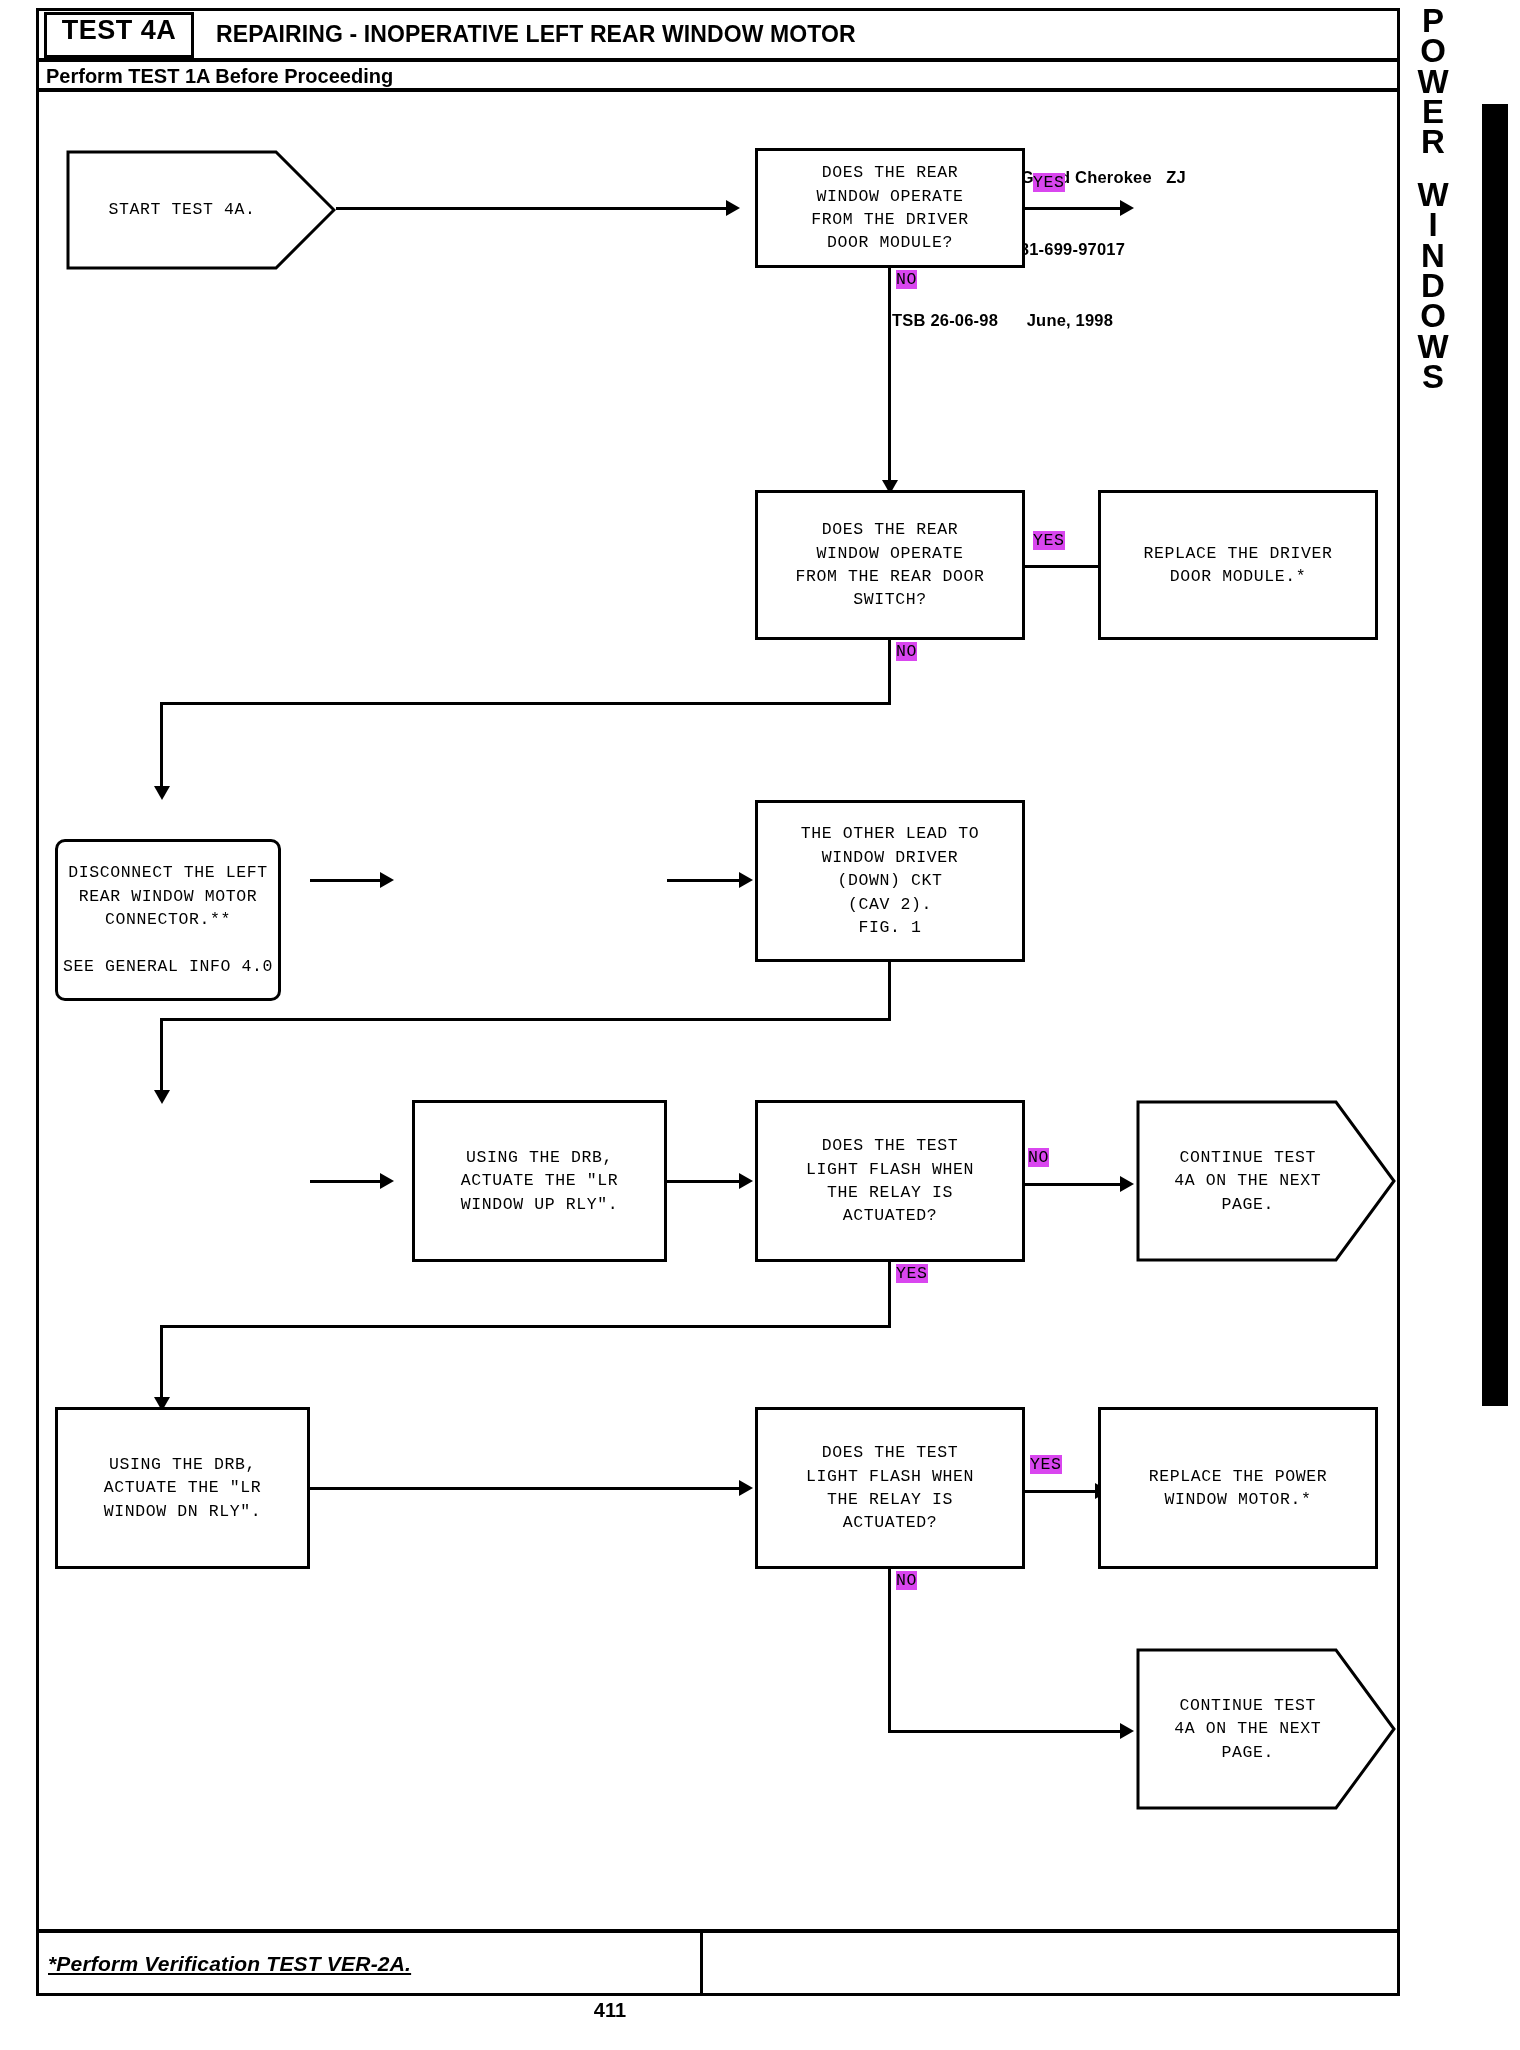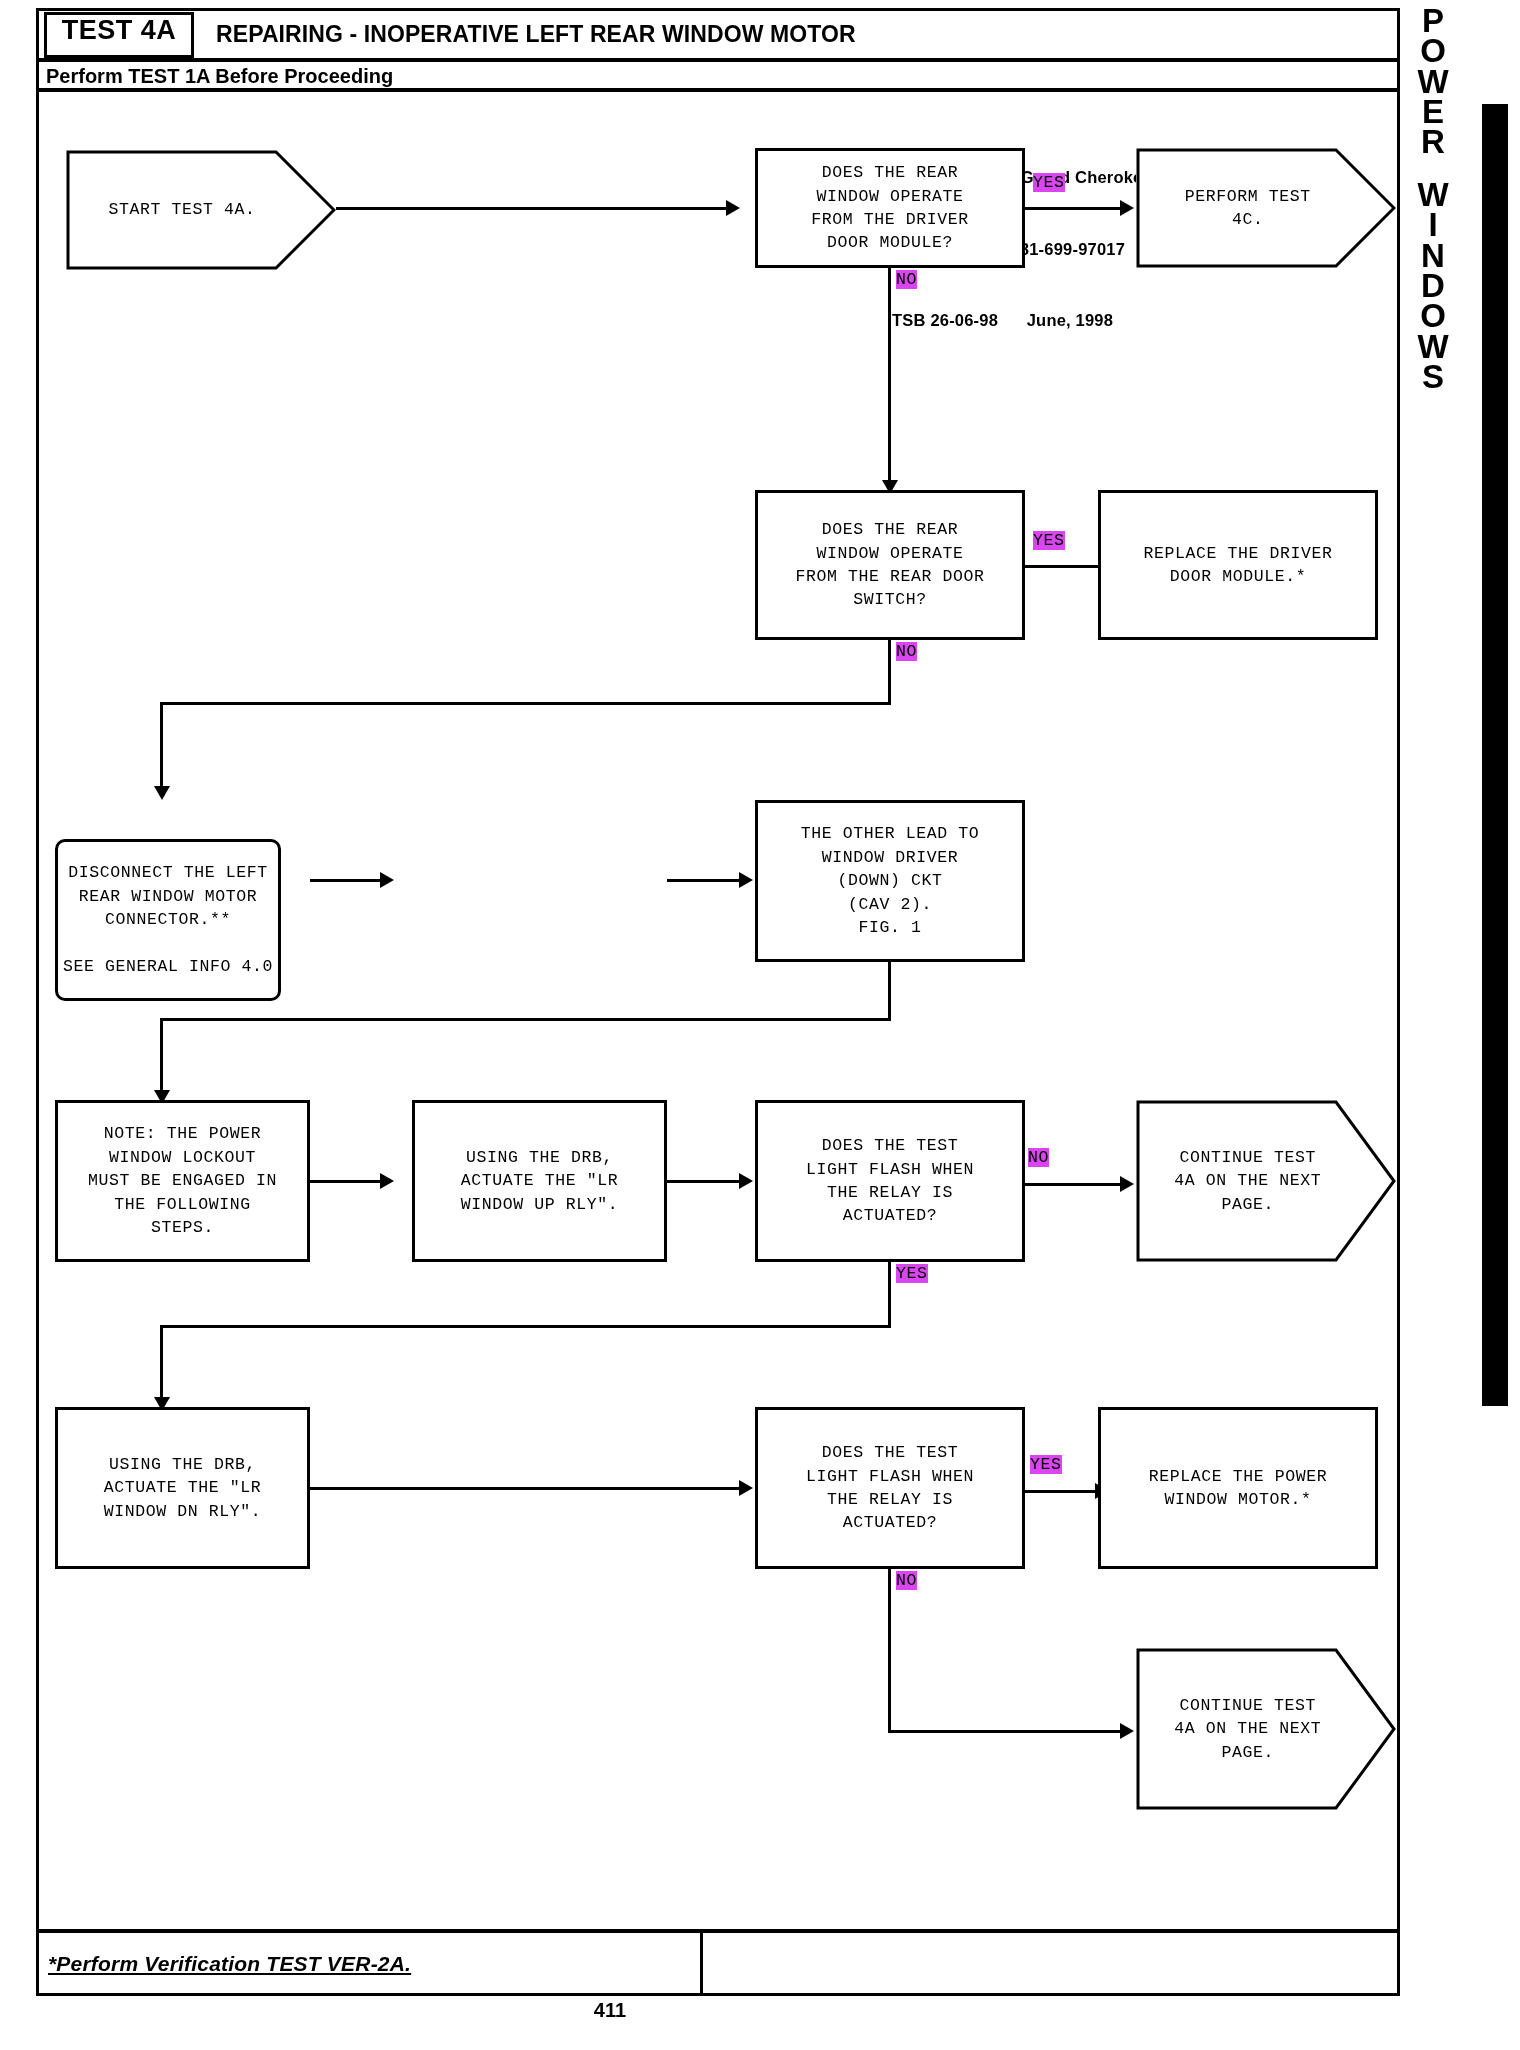--- a/index.html
+++ b/index.html
@@ -139,27 +139,20 @@
     <span class="txt">DOES THE REAR
 WINDOW OPERATE
 FROM THE DRIVER
 DOOR MODULE?</span>
   </div>
 
   <div class="ln hl" style="left:1025px;top:207px;width:95px;"></div>
   <div class="ahead right" style="left:1120px;top:200px;"></div>
   <div class="elabel" style="left:1033px;top:173px;">YES</div>
 
-  <div class="arrowbox" style="left:1136px;top:148px;width:260px;height:120px;">
-    <svg class="shape" viewBox="0 0 260 120" preserveAspectRatio="none">
-      <polygon points="2,2 200,2 258,60 200,118 2,118" fill="#fff" stroke="#000" stroke-width="3"></polygon>
-    </svg>
-    <div class="label">PERFORM TEST
-4C.</div>
-  </div>
 
   <div class="ln vl" style="left:888px;top:268px;width:3px;height:218px;"></div>
   <div class="ahead down" style="left:882px;top:480px;"></div>
   <div class="elabel" style="left:896px;top:270px;">NO</div>
 
   <div class="node rect" style="left:755px;top:490px;width:270px;height:150px;">
     <span class="txt">DOES THE REAR
 WINDOW OPERATE
 FROM THE REAR DOOR
 SWITCH?</span>
@@ -201,27 +194,20 @@
 (DOWN) CKT
 (CAV 2).
 FIG. 1</span>
   </div>
 
   <div class="ln vl" style="left:888px;top:962px;height:58px;"></div>
   <div class="ln hl" style="left:160px;top:1018px;width:731px;"></div>
   <div class="ln vl" style="left:160px;top:1018px;height:78px;"></div>
   <div class="ahead down" style="left:154px;top:1090px;"></div>
 
-  <div class="node rect" style="left:55px;top:1100px;width:255px;height:162px;">
-    <span class="txt">NOTE: THE POWER
-WINDOW LOCKOUT
-MUST BE ENGAGED IN
-THE FOLLOWING
-STEPS.</span>
-  </div>
 
   <div class="ln hl" style="left:310px;top:1180px;width:70px;"></div>
   <div class="ahead right" style="left:380px;top:1173px;"></div>
 
   <div class="node rect" style="left:412px;top:1100px;width:255px;height:162px;">
     <span class="txt">USING THE DRB,
 ACTUATE THE "LR
 WINDOW UP RLY".</span>
   </div>
 

